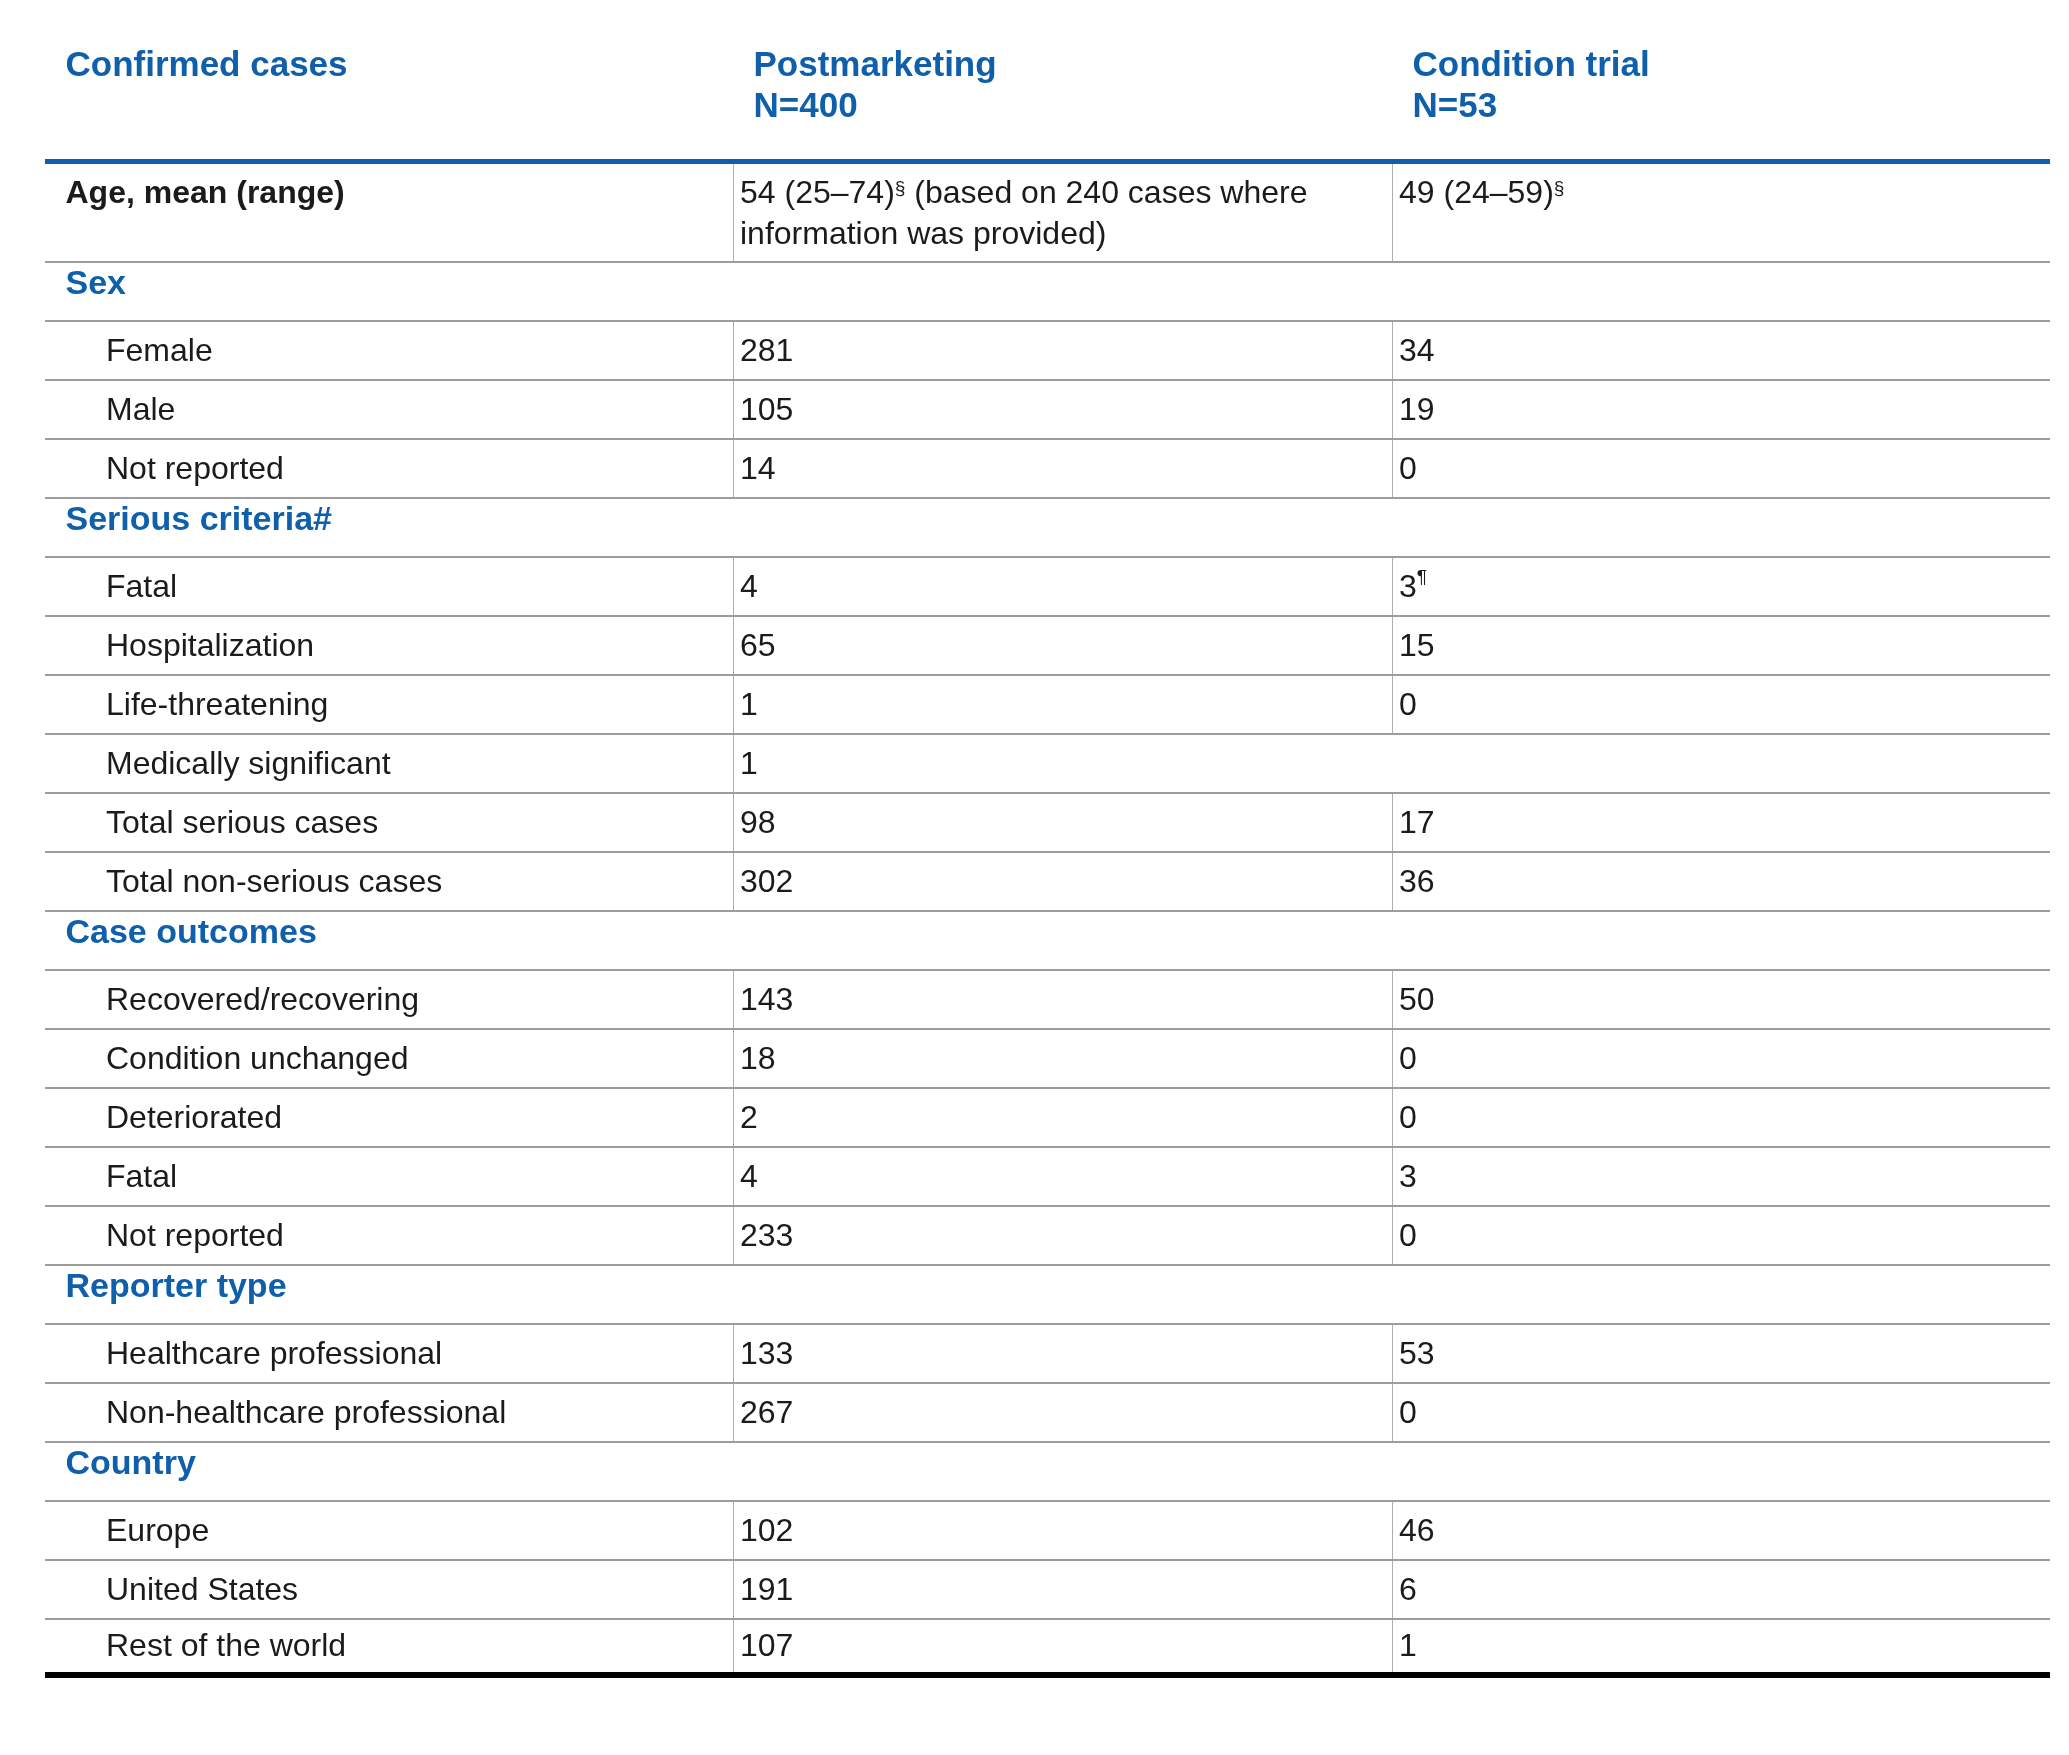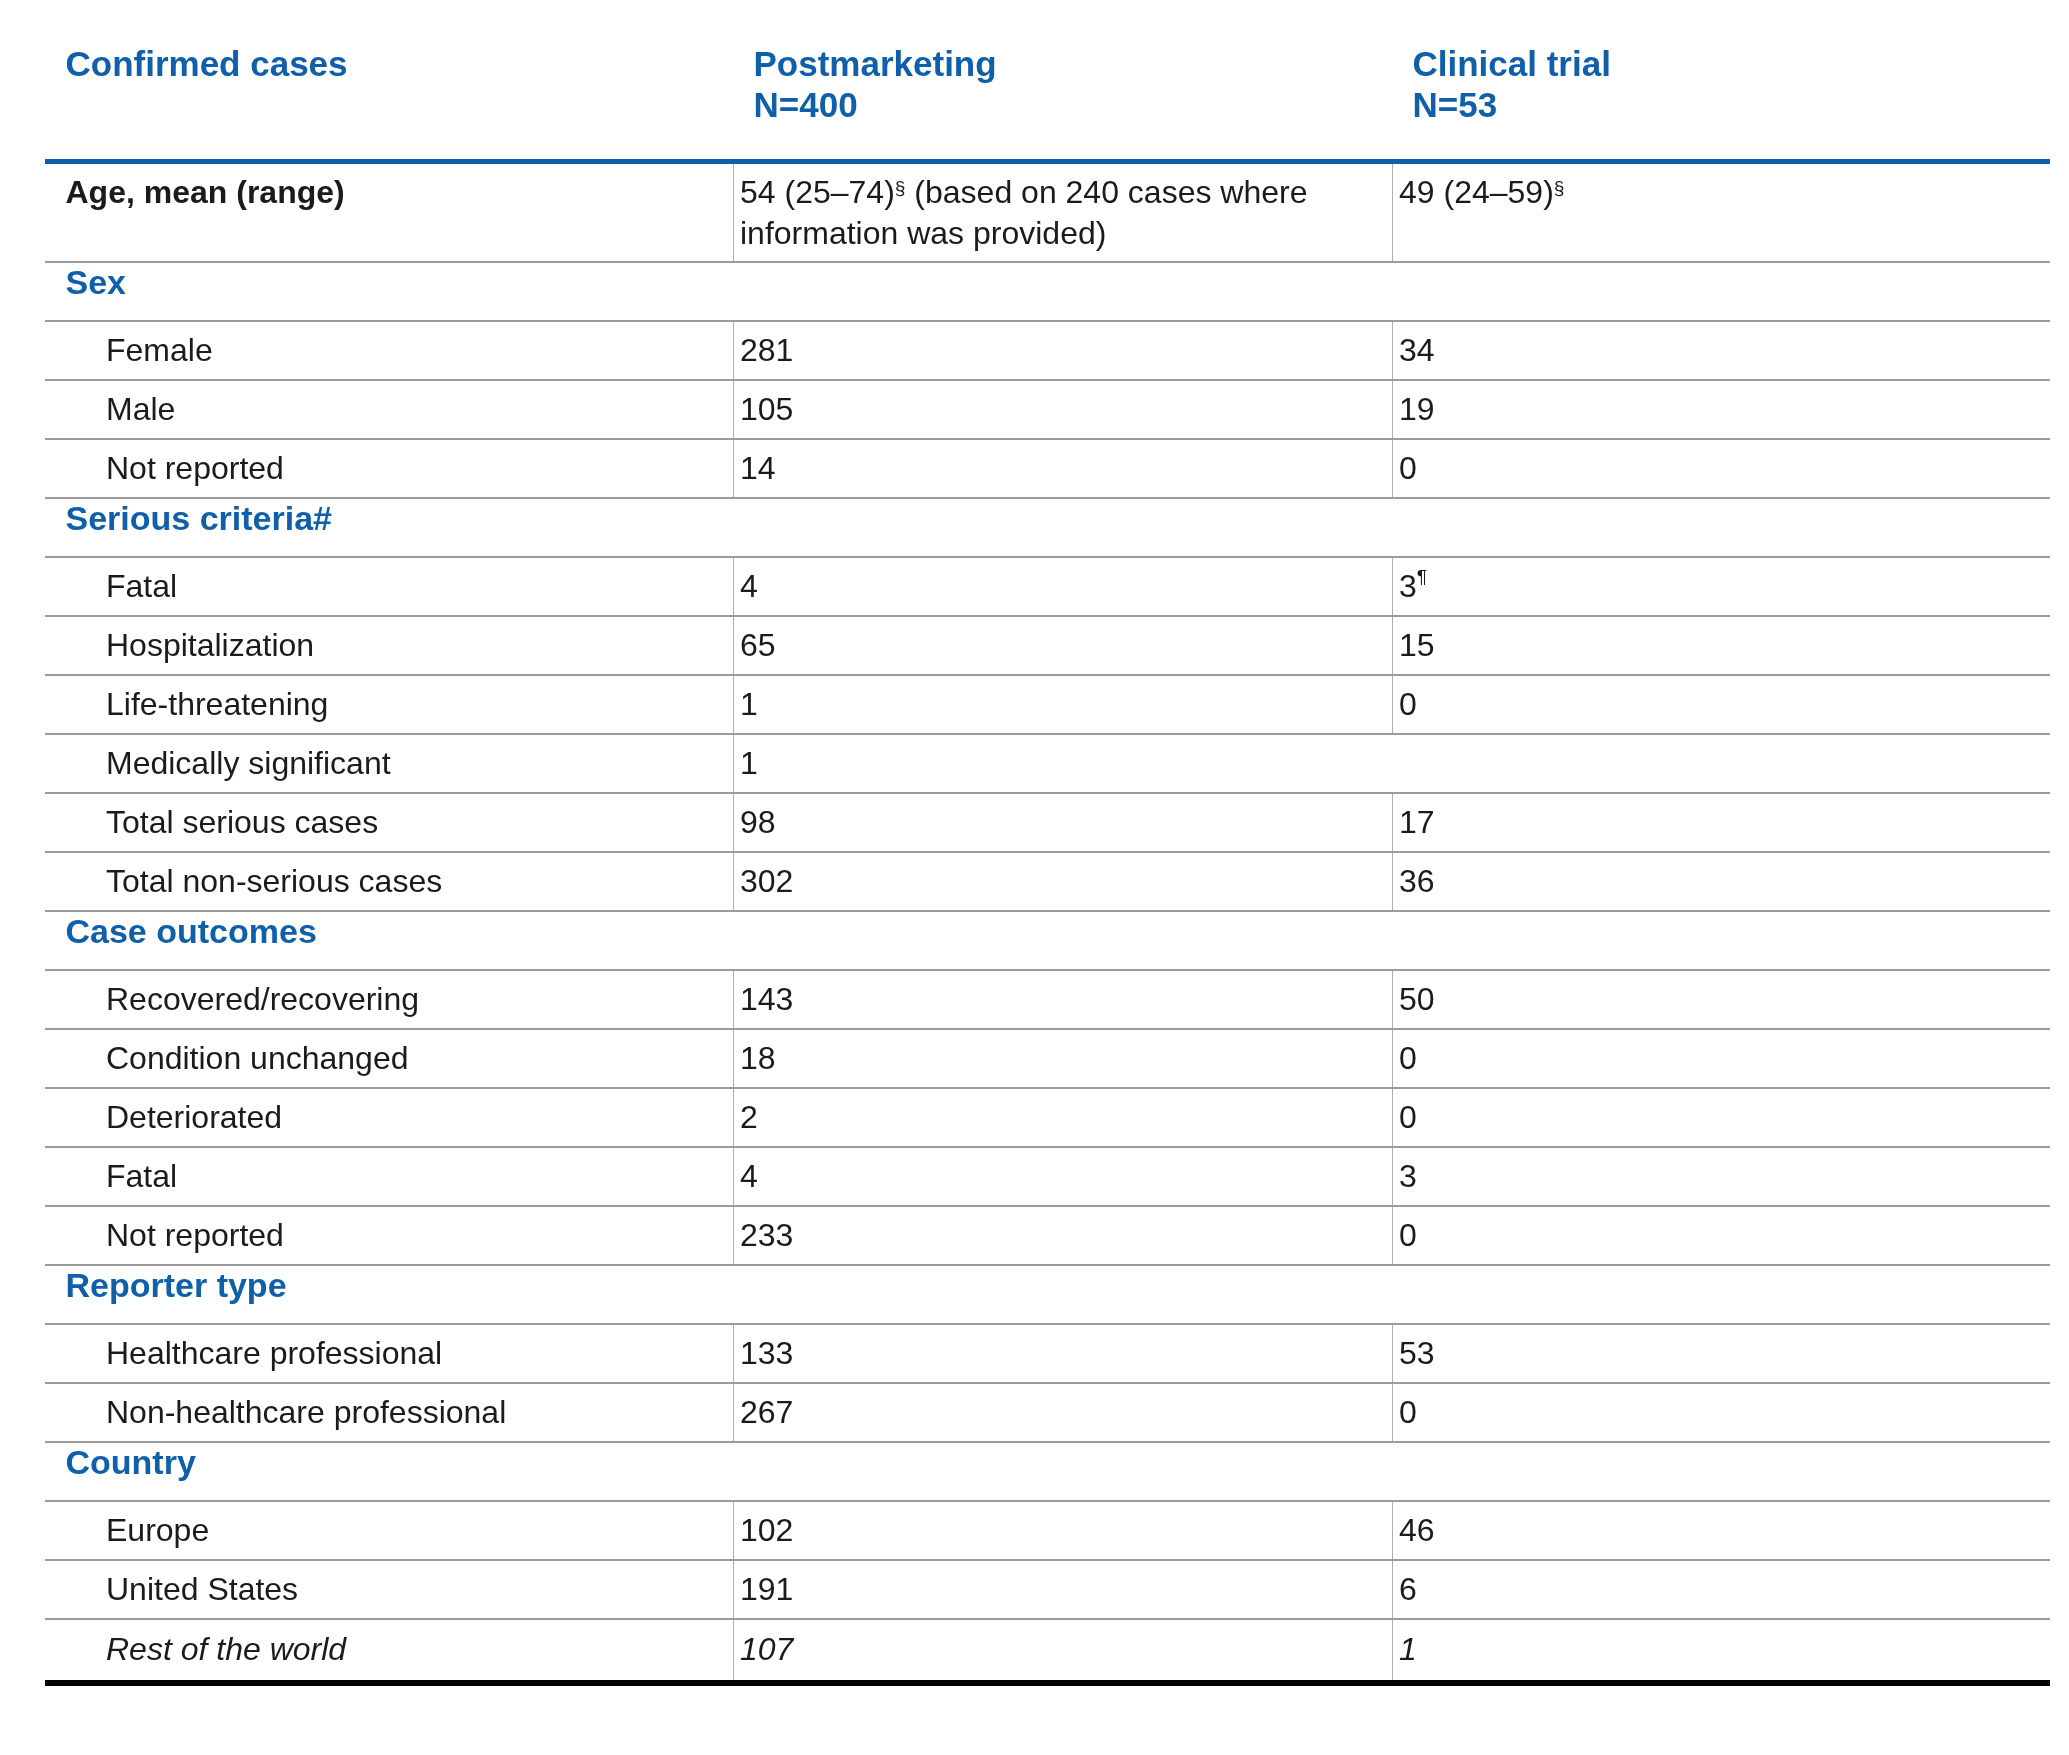--- a/index.html
+++ b/index.html
@@ -54,22 +54,21 @@
   .data-row {
     border-bottom: 2.8px solid #9c9c9c;
     height: 57px;
   }
   .data-row .cell {
     display: flex;
     align-items: center;
   }
   .tbody > .data-row:last-child {
     border-bottom: none;
-    height: 60px;
-    font-style: italic;
+    height: 52px;
   }
   .section-row {
     display: flex;
     align-items: flex-start;
     height: 57px;
     border-bottom: 2.8px solid #9c9c9c;
   }
   .section-title {
     font-size: 34px;
     font-weight: 700;
@@ -111,21 +110,21 @@
 
     <div class="row header-row">
       <div class="hcell">
         <div class="hline">Confirmed cases</div>
       </div>
       <div class="hcell">
         <div class="hline">Postmarketing</div>
         <div class="hline">N=400</div>
       </div>
       <div class="hcell">
-        <div class="hline">Clinical trial</div>
+        <div class="hline">Condition trial</div>
         <div class="hline">N=53</div>
       </div>
     </div>
 
     <div class="tbody">
       <div class="row age-row">
         <div class="cell c1 label">Age, mean (range)</div>
         <div class="cell c2 val">54 (25–74)<sup>§</sup> (based on 240 cases where information was provided)</div>
         <div class="cell c3 val">49 (24–59)<sup>§</sup></div>
       </div>

